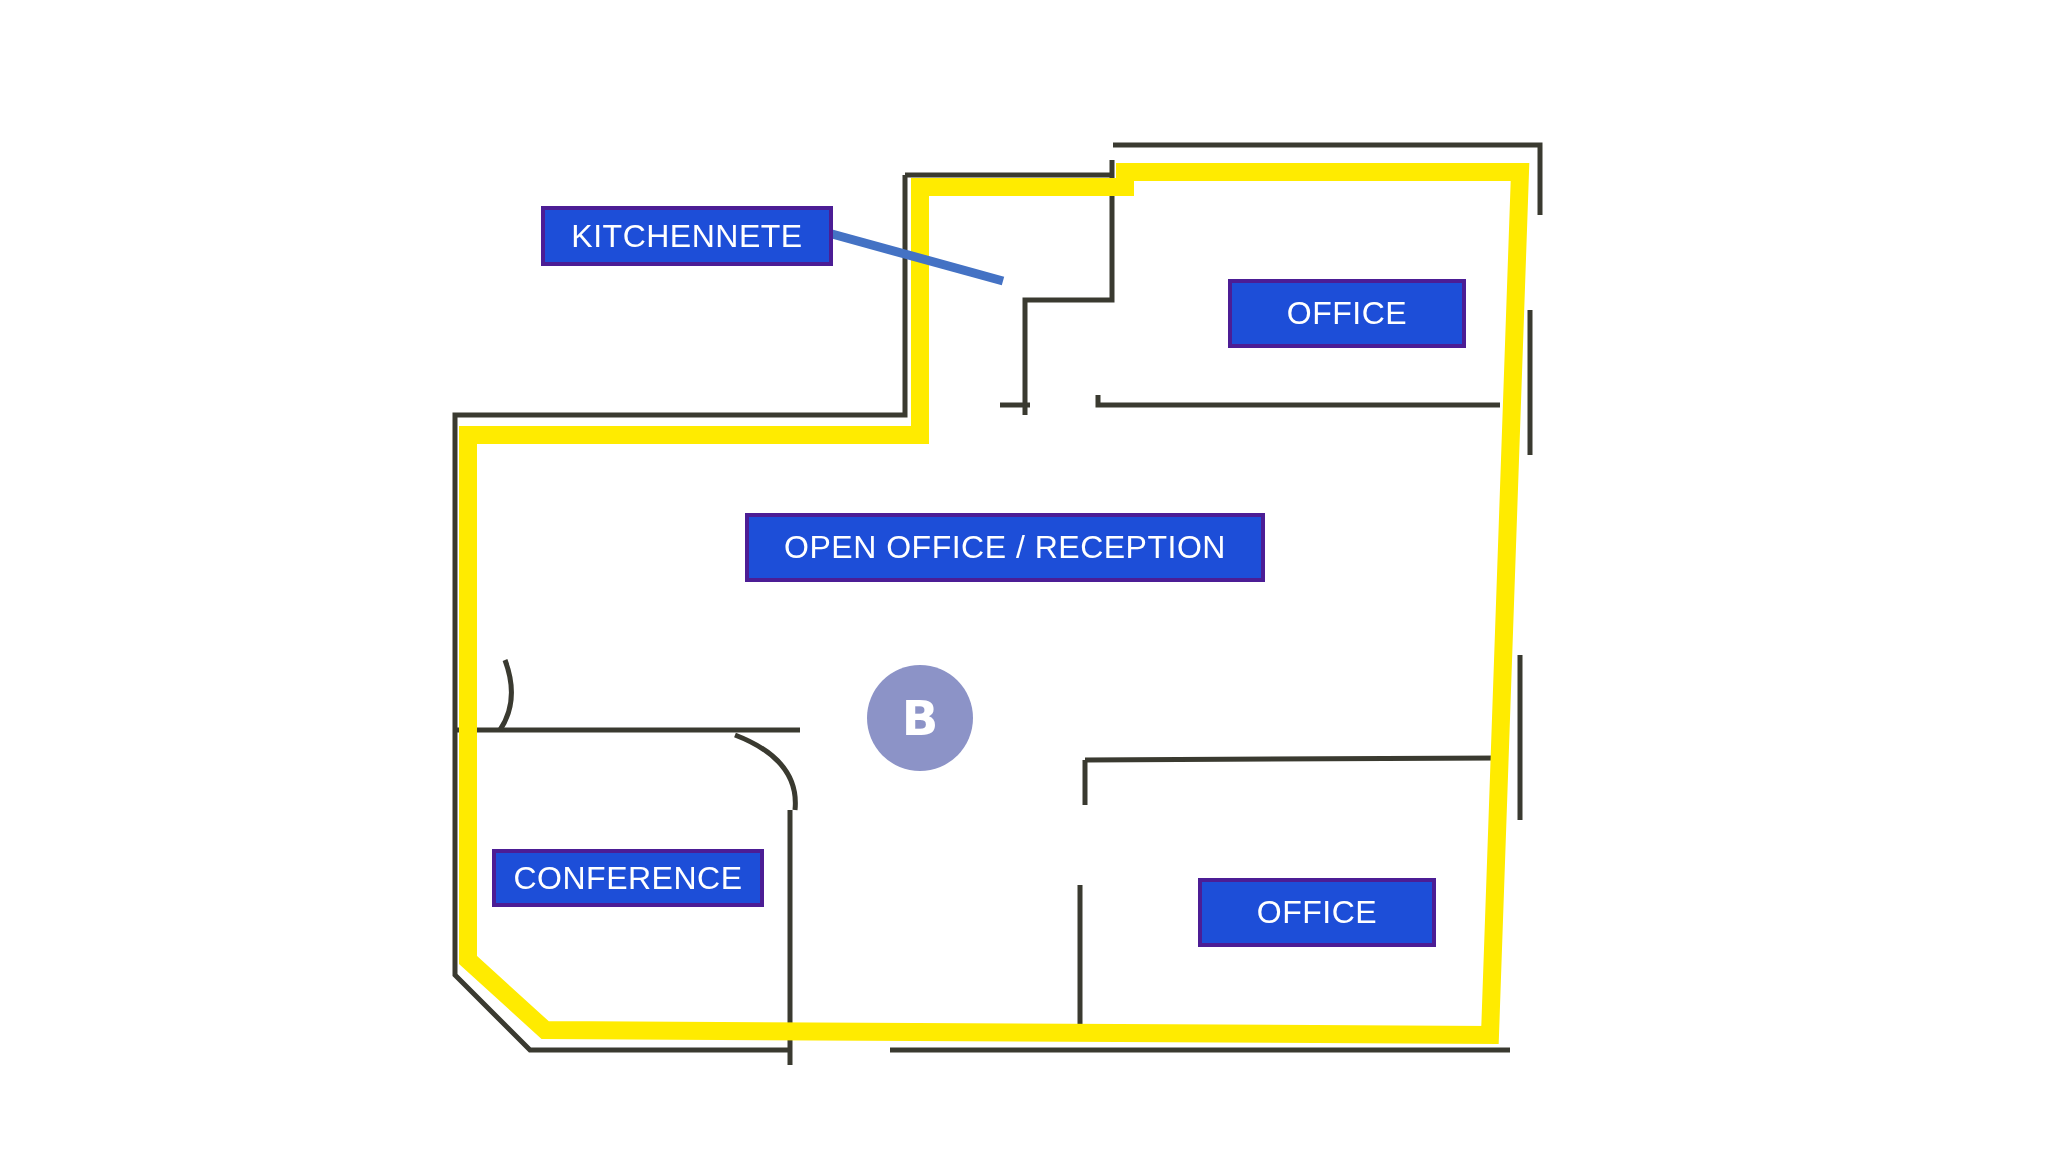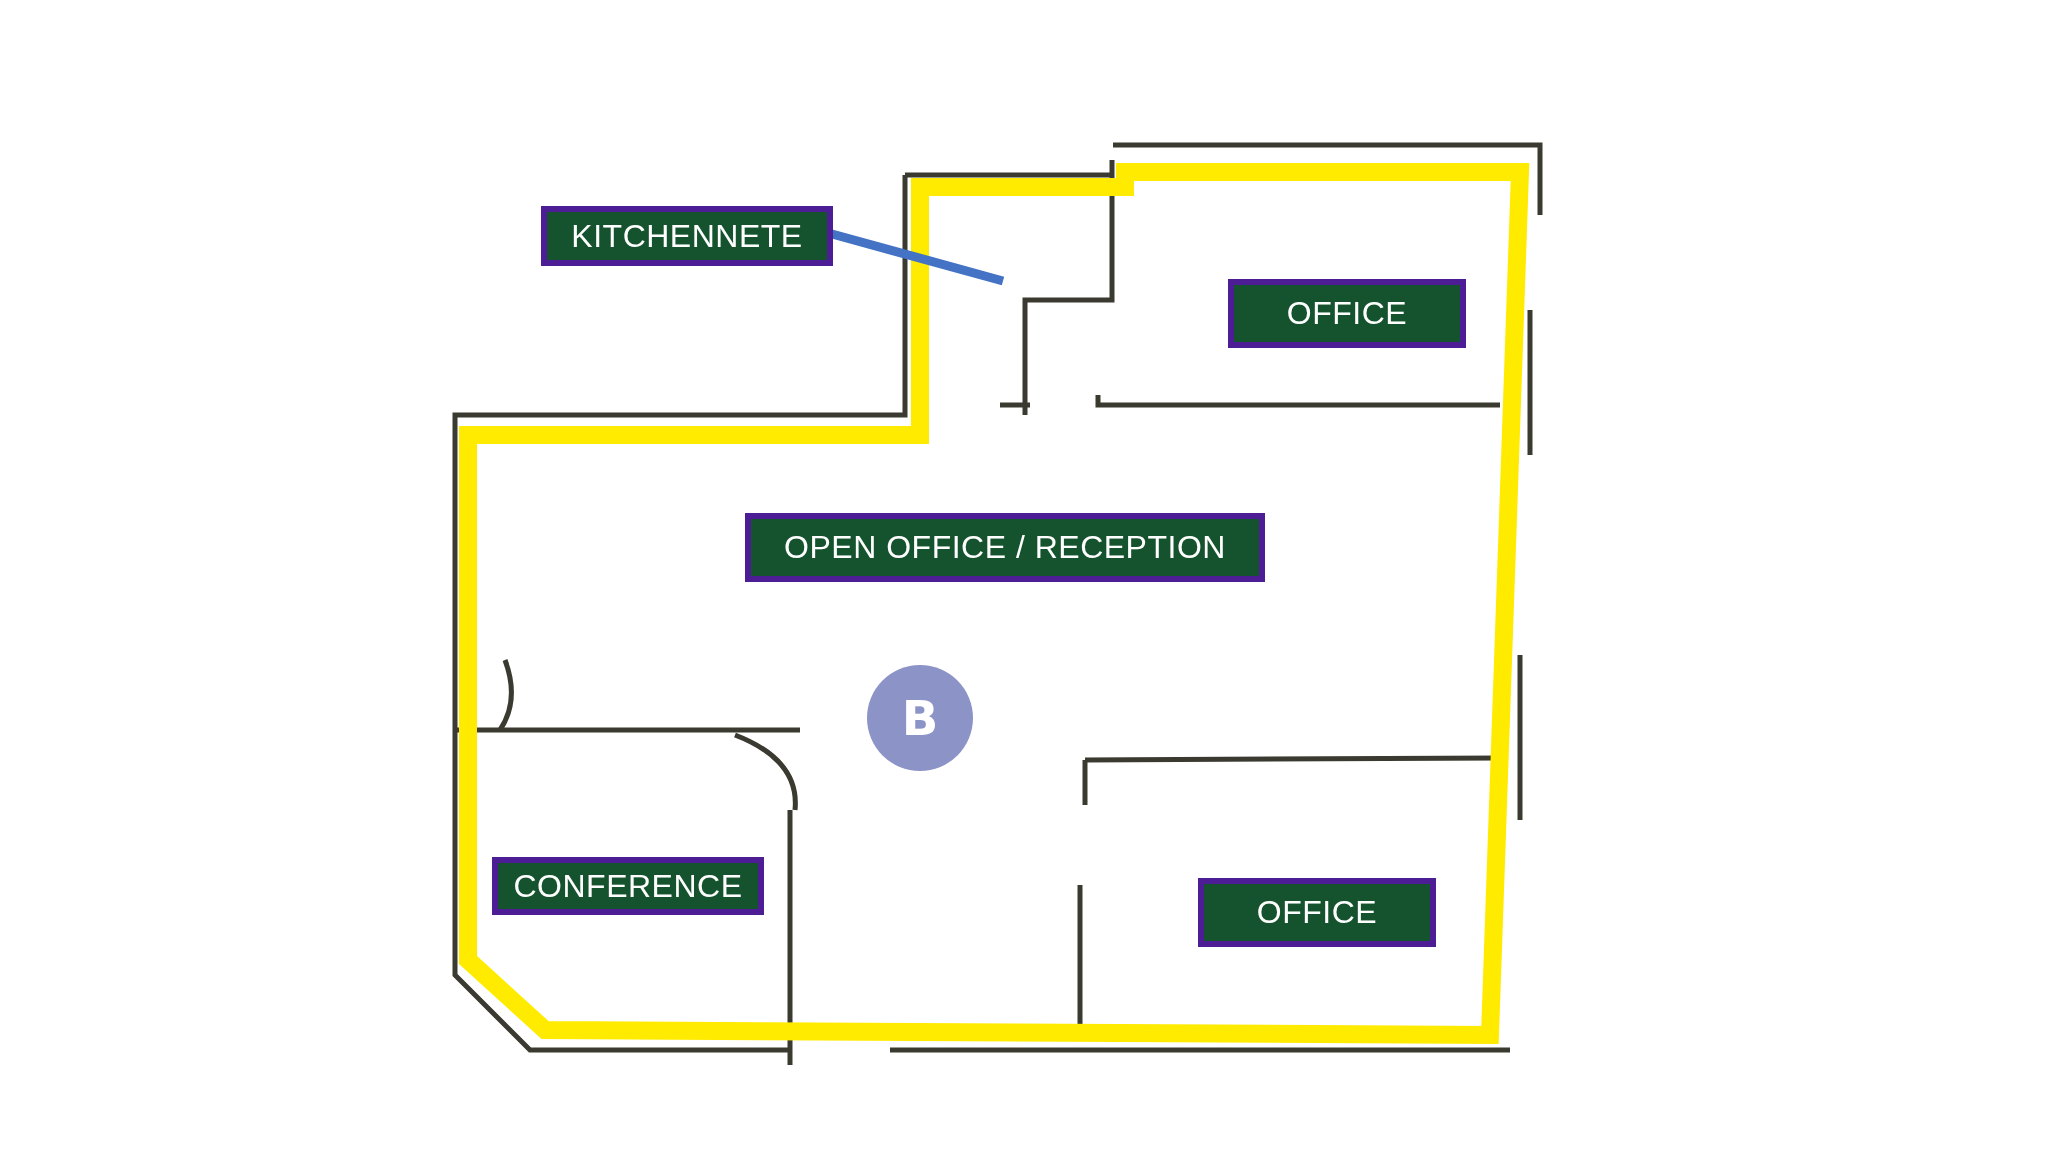--- a/index.html
+++ b/index.html
@@ -1,18 +1,18 @@
 <!DOCTYPE html>
 <html><head>
 <meta charset="utf-8">
 <style>
   html,body{margin:0;padding:0;background:#ffffff;}
   body{width:2048px;height:1152px;position:relative;overflow:hidden;font-family:"Liberation Sans",sans-serif;}
   svg.plan{position:absolute;left:0;top:0;}
-  .label{position:absolute;background:#14532d;border:6px solid #4c1d95;color:#fff;display:flex;align-items:center;justify-content:center;font-size:32px;box-sizing:border-box;font-family:"Liberation Sans",sans-serif;letter-spacing:0.5px;}
+  .label{position:absolute;background:#1d4ed8;border:4px solid #4c1d95;color:#fff;display:flex;align-items:center;justify-content:center;font-size:32px;box-sizing:border-box;font-family:"Liberation Sans",sans-serif;letter-spacing:0.5px;}
   .marker{position:absolute;border-radius:50%;background:#8c93c7;color:#fff;display:flex;align-items:center;justify-content:center;font-size:48px;font-weight:bold;font-family:"DejaVu Sans",sans-serif;}
 </style>
 </head>
 <body>
 
 <svg class="plan" width="2048" height="1152">
 
   <g stroke="#3a3a30" stroke-width="5" fill="none">
     <polyline points="905,175 1113,175"></polyline>
     <polyline points="1113,145 1540,145 1540,215"></polyline>
@@ -33,16 +33,16 @@
   </g>
 
   <polygon points="920,187 1125,187 1125,172 1520,172 1490,1035 545,1030 468,960 468,435 920,435" fill="none" stroke="#ffeb00" stroke-width="18" stroke-linejoin="miter"></polygon>
 
   <line x1="832" y1="234" x2="1003" y2="281" stroke="#4472c4" stroke-width="9"></line>
 </svg>
 
 <div class="label" style="left:541px;top:206px;width:292px;height:60px;">KITCHENNETE</div>
 <div class="label" style="left:1228px;top:279px;width:238px;height:69px;">OFFICE</div>
 <div class="label" style="left:745px;top:513px;width:520px;height:69px;">OPEN OFFICE / RECEPTION</div>
-<div class="label" style="left:492px;top:849px;width:272px;height:58px;margin-top:8px;">CONFERENCE</div>
+<div class="label" style="left:492px;top:849px;width:272px;height:58px;">CONFERENCE</div>
 <div class="label" style="left:1198px;top:878px;width:238px;height:69px;">OFFICE</div>
 
 <div class="marker" style="left:867px;top:665px;width:106px;height:106px;">B</div>
 
 </body></html>

